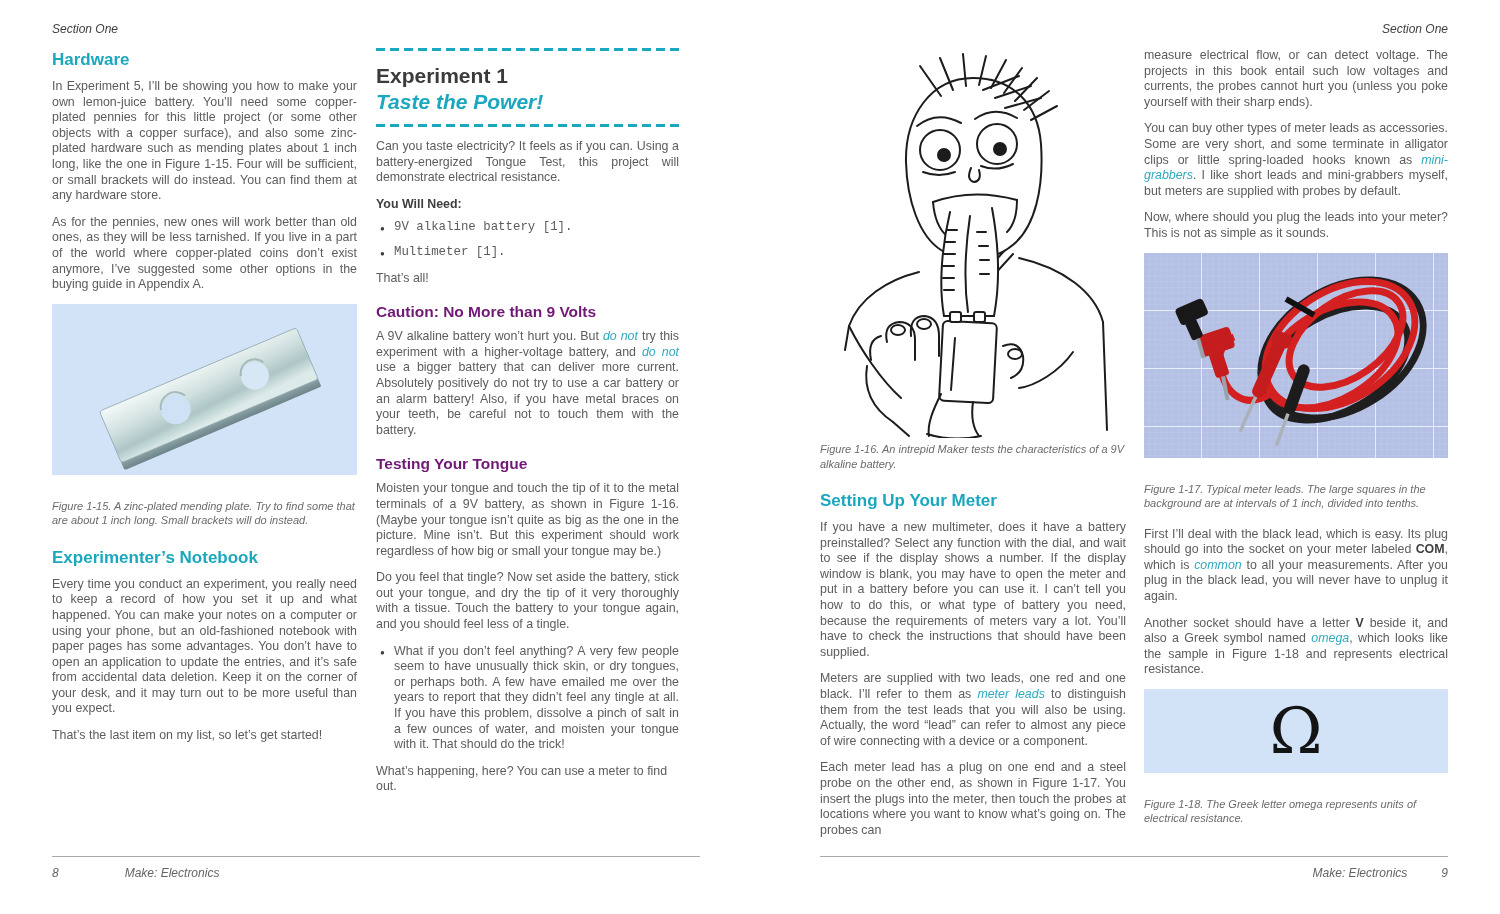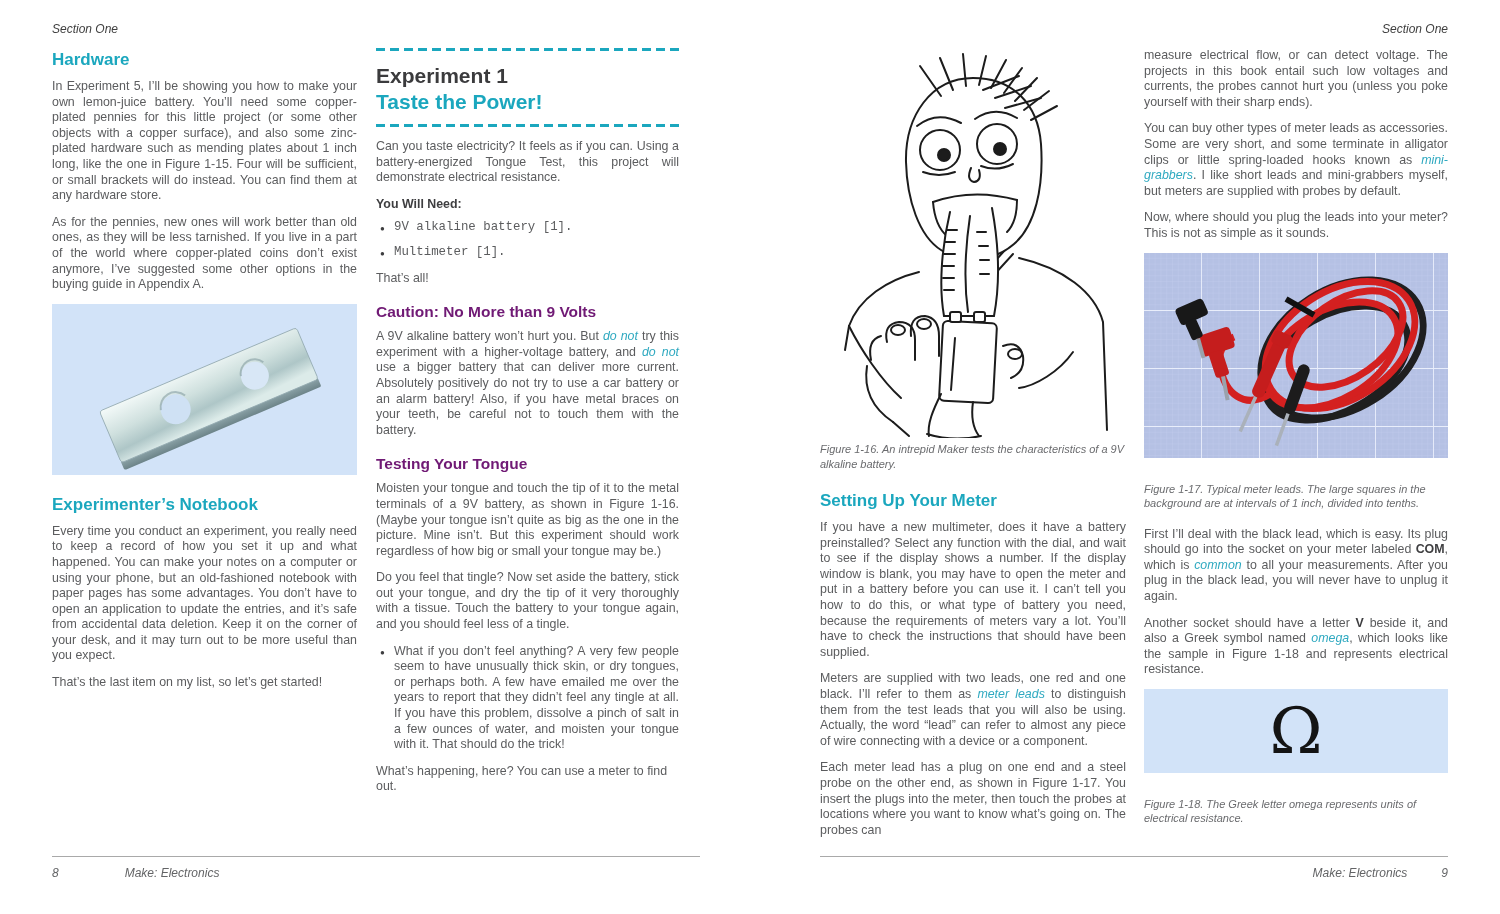--- a/index.html
+++ b/index.html
@@ -17,21 +17,21 @@
   .col { width:305px; text-align:justify; font-size:12.4px; line-height:15.6px; }
   .col p { margin-bottom:11px; }
 
   
   .h-teal { color:#1BA7BE; font-weight:bold; font-size:17px; line-height:20px;
     margin:4px 0 9px 0; text-align:left; }
   .h-sub { color:#701a75; font-weight:bold; font-size:15.5px; line-height:19px;
     margin:16px 0 8px 0; text-align:left; }
   .h-exp-num { color:#3B3B3D; font-weight:bold; font-size:21px; line-height:25px; text-align:left; }
   .h-exp-title { color:#1BA7BE; font-weight:bold; font-size:21px; line-height:27px;
-    margin-bottom:6px; text-align:left; }
+    margin-bottom:6px; text-align:left;font-style:italic; }
   .dash-rule { height:3px; margin:9px 0 12px 0;
     background:repeating-linear-gradient(90deg,#1BA7BE 0 9px, transparent 9px 14px); }
 
   
   .tl { color:#2FA9C0; font-style:italic; }
   .bd { color:#3E3E40; font-weight:bold; }
 
   
   .caption { font-size:11px; line-height:14.5px; font-style:italic; color:#6A6B6E;
     text-align:left; margin-top:24px; }
@@ -79,20 +79,21 @@
       <g transform="rotate(-23 155 92)">
         <rect x="50" y="118" width="214" height="10" rx="2" fill="url(#edgeG)"></rect>
         <rect x="50" y="64" width="214" height="56" rx="3" fill="url(#plateG)" stroke="#93aab0" stroke-width="0.8"></rect>
         <circle cx="121" cy="92" r="15" fill="#cfe1f4"></circle>
         <path d="M107 87 a15 15 0 0 1 28 -4" fill="none" stroke="#7e979c" stroke-width="2" opacity="0.55"></path>
         <circle cx="207" cy="92" r="14" fill="#d8e7f6"></circle>
         <path d="M194 87 a14 14 0 0 1 26 -4" fill="none" stroke="#7e979c" stroke-width="2" opacity="0.55"></path>
       </g>
     </svg>
   </div>
+  <div class="caption">Figure 1-15. A zinc-plated mending plate. Try to find some that are about 1 inch long. Small brackets will do instead.</div>
 
   <div class="h-teal" style="margin-top:20px;">Experimenter’s Notebook</div>
   <p>Every time you conduct an experiment, you really need to keep a record of how you set it up and what happened. You can make your notes on a computer or using your phone, but an old-fashioned notebook with paper pages has some advantages. You don’t have to open an application to update the entries, and it’s safe from accidental data deletion. Keep it on the corner of your desk, and it may turn out to be more useful than you expect.</p>
   <p style="text-align:left;">That’s the last item on my list, so let’s get started!</p>
 </div>
 
 <div class="abs col" style="left:376px; top:48px; width:303px;">
   <div class="dash-rule" style="margin-top:0;"></div>
   <div class="h-exp-num">Experiment 1</div>
   <div class="h-exp-title">Taste the Power!</div>

